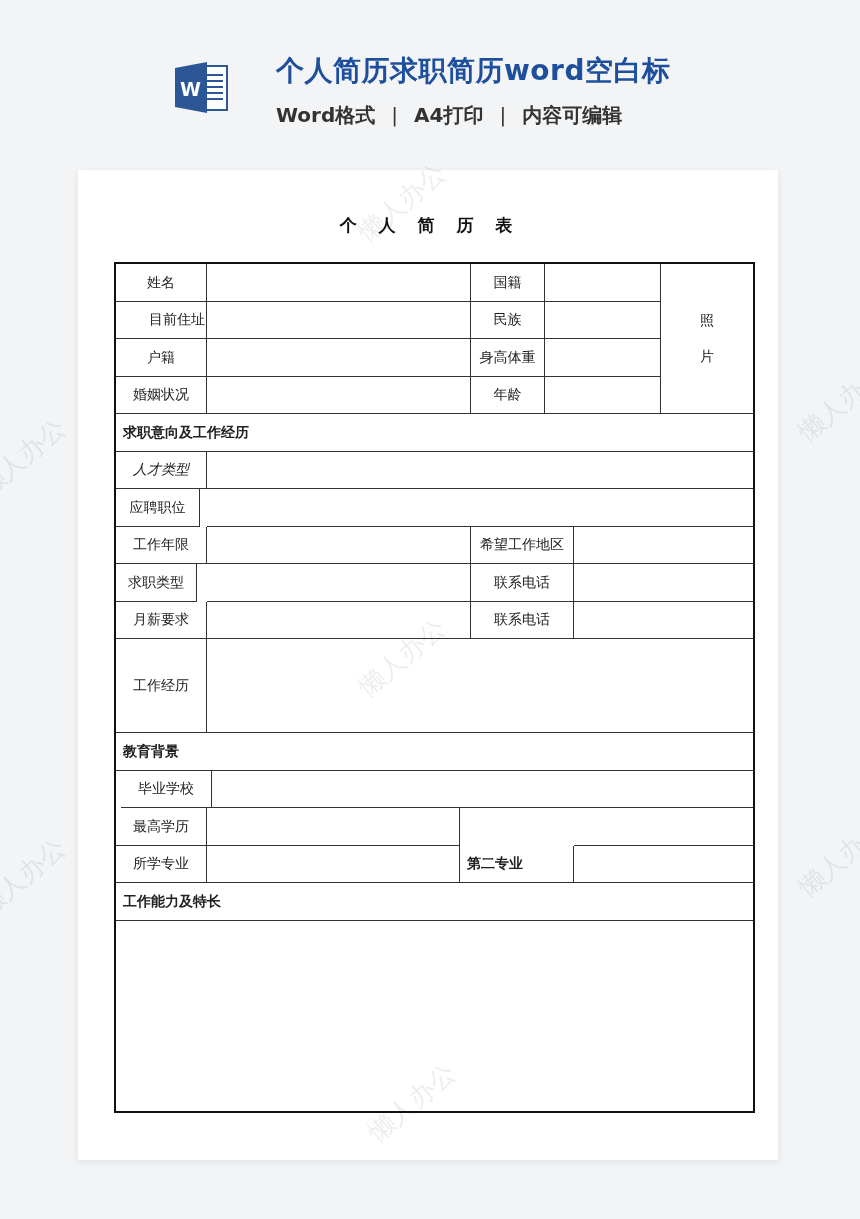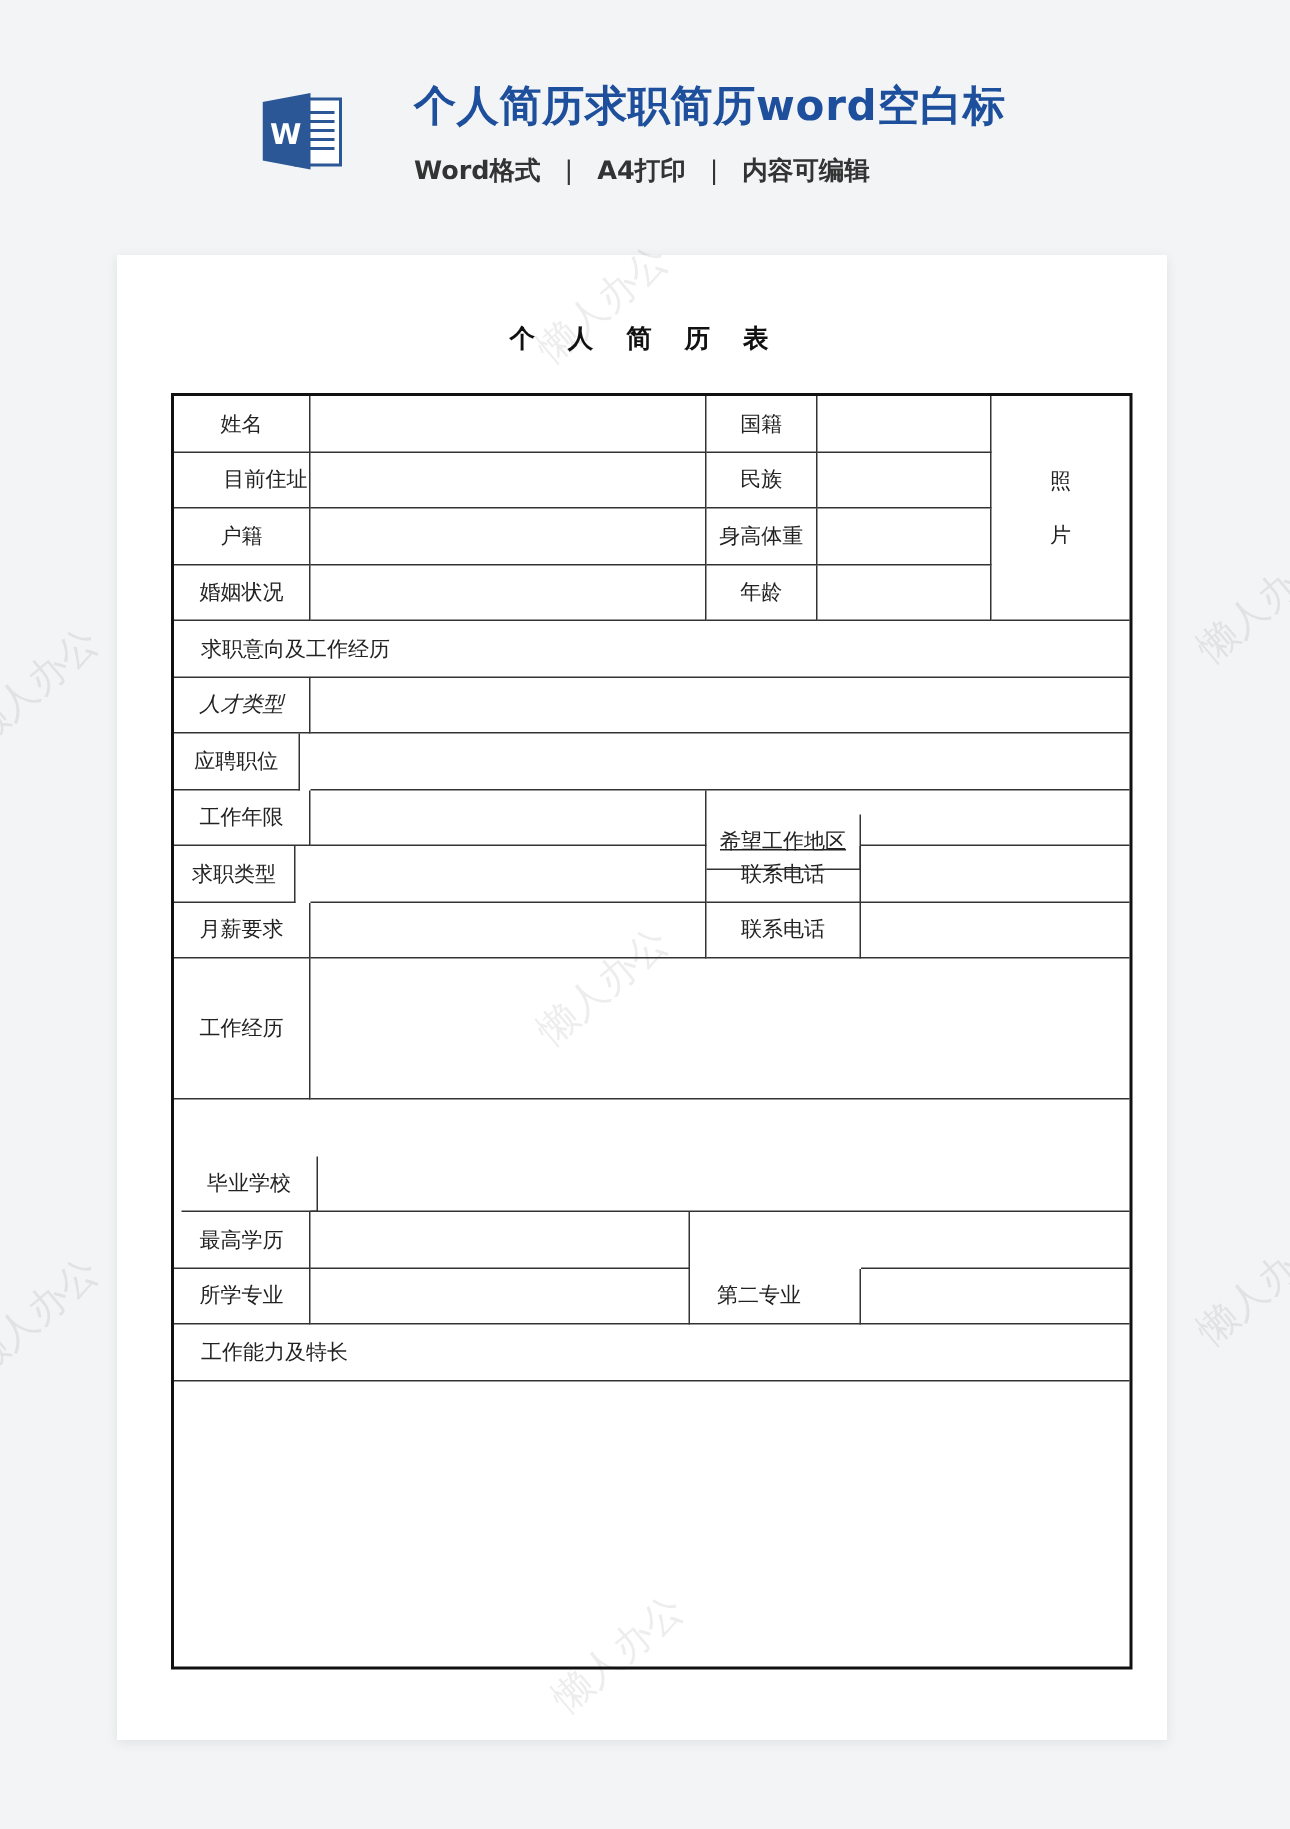--- a/index.html
+++ b/index.html
@@ -1,26 +1,26 @@
 <!DOCTYPE html>
 <html><head>
 <meta charset="utf-8">
 <style>
   html, body { margin:0; padding:0; }
   body { width:860px; height:1219px; background:#f3f4f6; position:relative; overflow:hidden; font-family:"DejaVu Sans", sans-serif; }
   .header { position:absolute; left:0; top:0; width:860px; height:160px; }
   .word-icon { position:absolute; left:175px; top:60px; width:55px; height:55px; }
   .title { position:absolute; left:276px; top:52px; font-size:28px; font-weight:bold; color:#1e4f9c; letter-spacing:0.5px; white-space:nowrap; font-family:"DejaVu Sans", sans-serif; }
-  .subtitle { position:absolute; left:276px; top:102px; font-size:17px; font-weight:bold; color:#333; white-space:nowrap; }
+  .subtitle { position:absolute; left:276px; top:102px; font-size:20px; font-weight:bold; color:#333; white-space:nowrap; }
   .subtitle .sep { display:inline-block; margin:0 16px; font-weight:normal; color:#333; }
   .paper { position:absolute; left:78px; top:170px; width:700px; height:990px; background:#fff; box-shadow:0 2px 8px rgba(0,0,0,0.08); }
   .doc-title { position:absolute; left:0; top:214px; width:860px; text-align:center; font-size:17px; font-weight:bold; color:#111; letter-spacing:8px; font-family:"DejaVu Sans", sans-serif; }
   .tbl { position:absolute; left:114px; top:262px; width:641px; height:851px; border:2px solid #111; box-sizing:border-box; }
   .cell { position:absolute; box-sizing:border-box; border-right:1px solid #333; border-bottom:1px solid #333; display:flex; align-items:center; justify-content:center; font-family:"DejaVu Serif", serif; font-size:14px; color:#222; }
-  .cell.left { justify-content:flex-start; padding-left:18px; }
+  .cell.left { justify-content:flex-start; padding-left:7px;font-weight:bold; }
   .cell.noright { border-right:none; }
   .cell.nobottom { border-bottom:none; }
   .photo { flex-direction:column; gap:18px; }
   .wm { position:absolute; font-family:"DejaVu Serif", serif; font-size:26px; color:rgba(0,0,0,0.07); transform:rotate(-40deg); white-space:nowrap; pointer-events:none; }
 </style>
 </head>
 <body>
 
 <div class="header">
   <svg class="word-icon" viewBox="0 0 55 55">
@@ -81,36 +81,37 @@
   <div class="cell left noright" style="left:0;top:150px;width:637px;height:38px;">求职意向及工作经历</div>
 
   <div class="cell" style="left:0;top:188px;width:91px;height:37px;font-style:italic;">人才类型</div>
   <div class="cell noright" style="left:91px;top:188px;width:546px;height:37px;"></div>
 
   <div class="cell" style="left:0;top:225px;width:84px;height:38px;">应聘职位</div>
   <div class="cell noright" style="left:91px;top:225px;width:546px;height:38px;"></div>
 
   <div class="cell" style="left:0;top:263px;width:91px;height:37px;">工作年限</div>
   <div class="cell" style="left:91px;top:263px;width:264px;height:37px;"></div>
-  <div class="cell" style="left:355px;top:279px;width:103px;height:37px;text-decoration:underline;">希望工作地区</div>
+  <div class="cell" style="left:355px;top:263px;width:103px;height:37px;">希望工作地区</div>
   <div class="cell noright" style="left:458px;top:263px;width:179px;height:37px;"></div>
 
   <div class="cell" style="left:0;top:300px;width:81px;height:38px;">求职类型</div>
   <div class="cell" style="left:91px;top:300px;width:264px;height:38px;"></div>
   <div class="cell" style="left:355px;top:300px;width:103px;height:38px;">联系电话</div>
   <div class="cell noright" style="left:458px;top:300px;width:179px;height:38px;"></div>
 
   <div class="cell" style="left:0;top:338px;width:91px;height:37px;">月薪要求</div>
   <div class="cell" style="left:91px;top:338px;width:264px;height:37px;"></div>
   <div class="cell" style="left:355px;top:338px;width:103px;height:37px;">联系电话</div>
   <div class="cell noright" style="left:458px;top:338px;width:179px;height:37px;"></div>
 
   <div class="cell" style="left:0;top:375px;width:91px;height:94px;">工作经历</div>
   <div class="cell noright" style="left:91px;top:375px;width:546px;height:94px;"></div>
 
+  <div class="cell left noright" style="left:0;top:469px;width:637px;height:38px;">教育背景</div>
 
   <div class="cell" style="left:5px;top:507px;width:91px;height:37px;">毕业学校</div>
   <div class="cell noright" style="left:91px;top:507px;width:546px;height:37px;"></div>
 
   <div class="cell" style="left:0;top:544px;width:91px;height:38px;">最高学历</div>
   <div class="cell" style="left:91px;top:544px;width:253px;height:38px;"></div>
   <div class="cell noright" style="left:458px;top:544px;width:179px;height:38px;"></div>
 
   <div class="cell" style="left:0;top:582px;width:91px;height:37px;">所学专业</div>
   <div class="cell" style="left:91px;top:582px;width:253px;height:37px;"></div>

